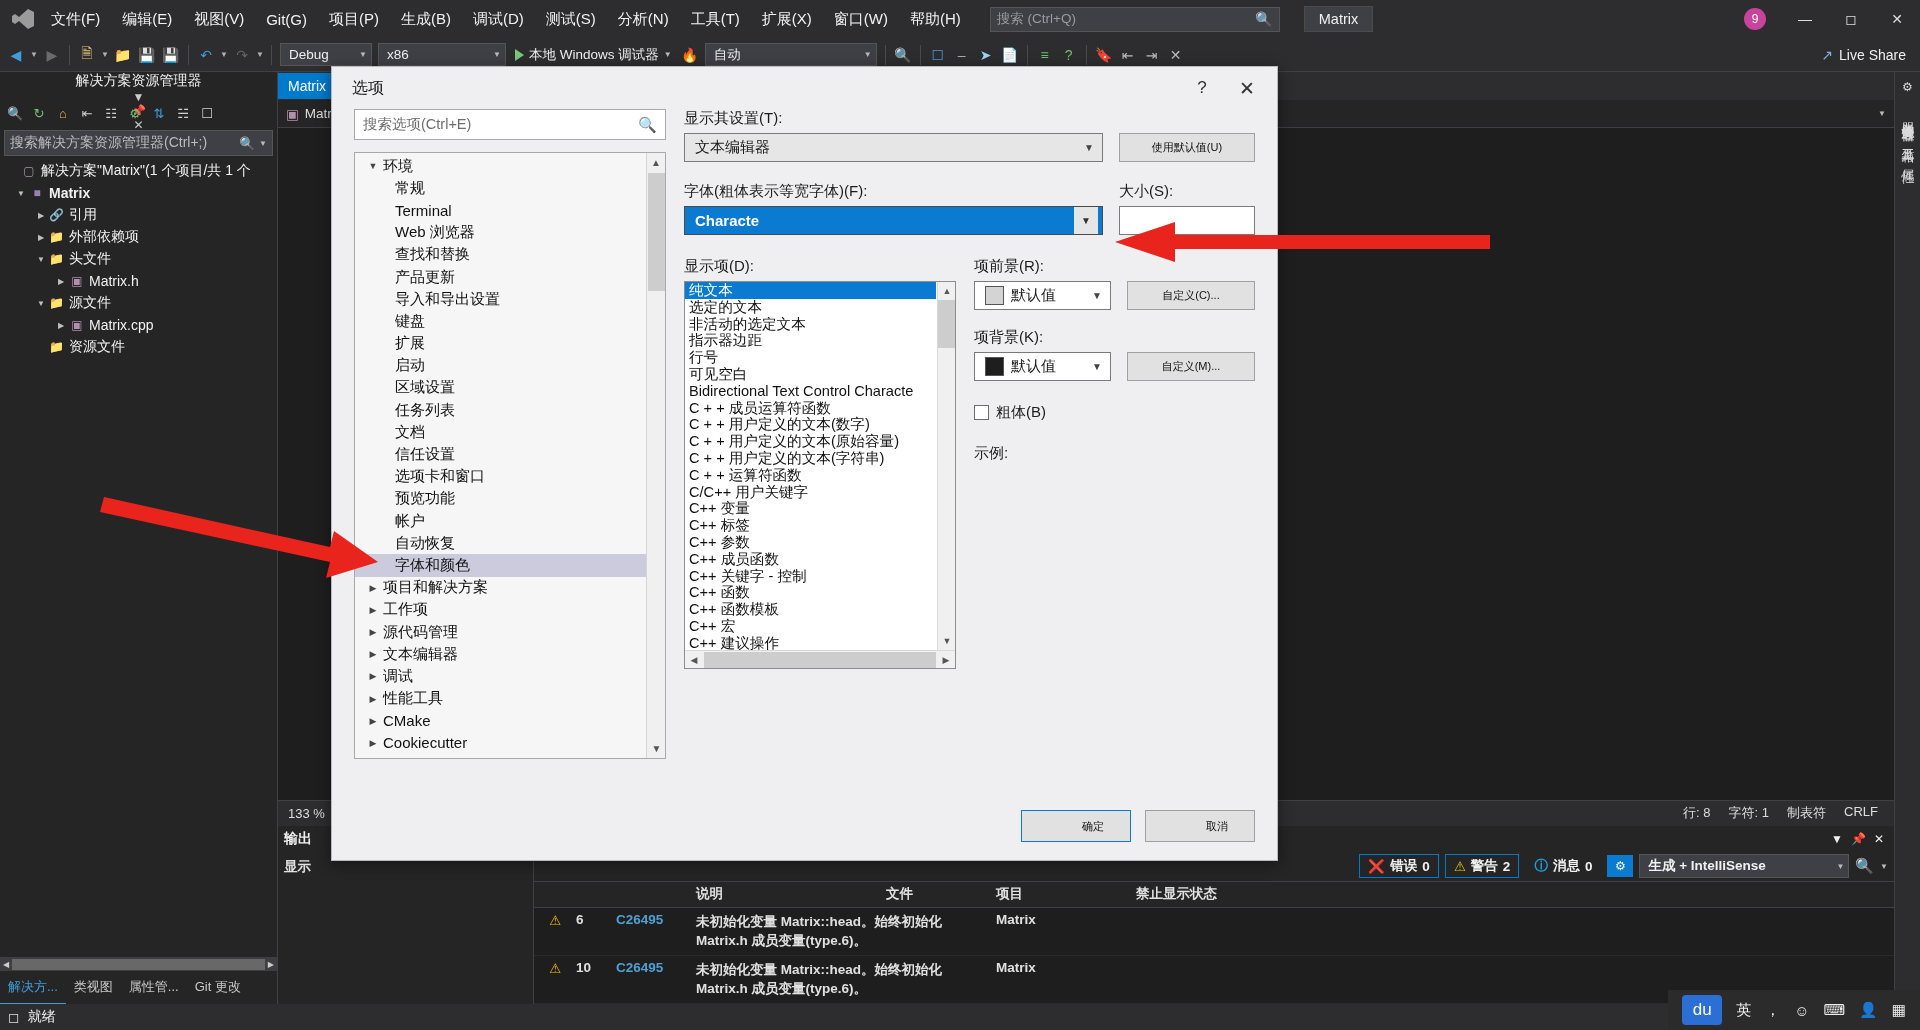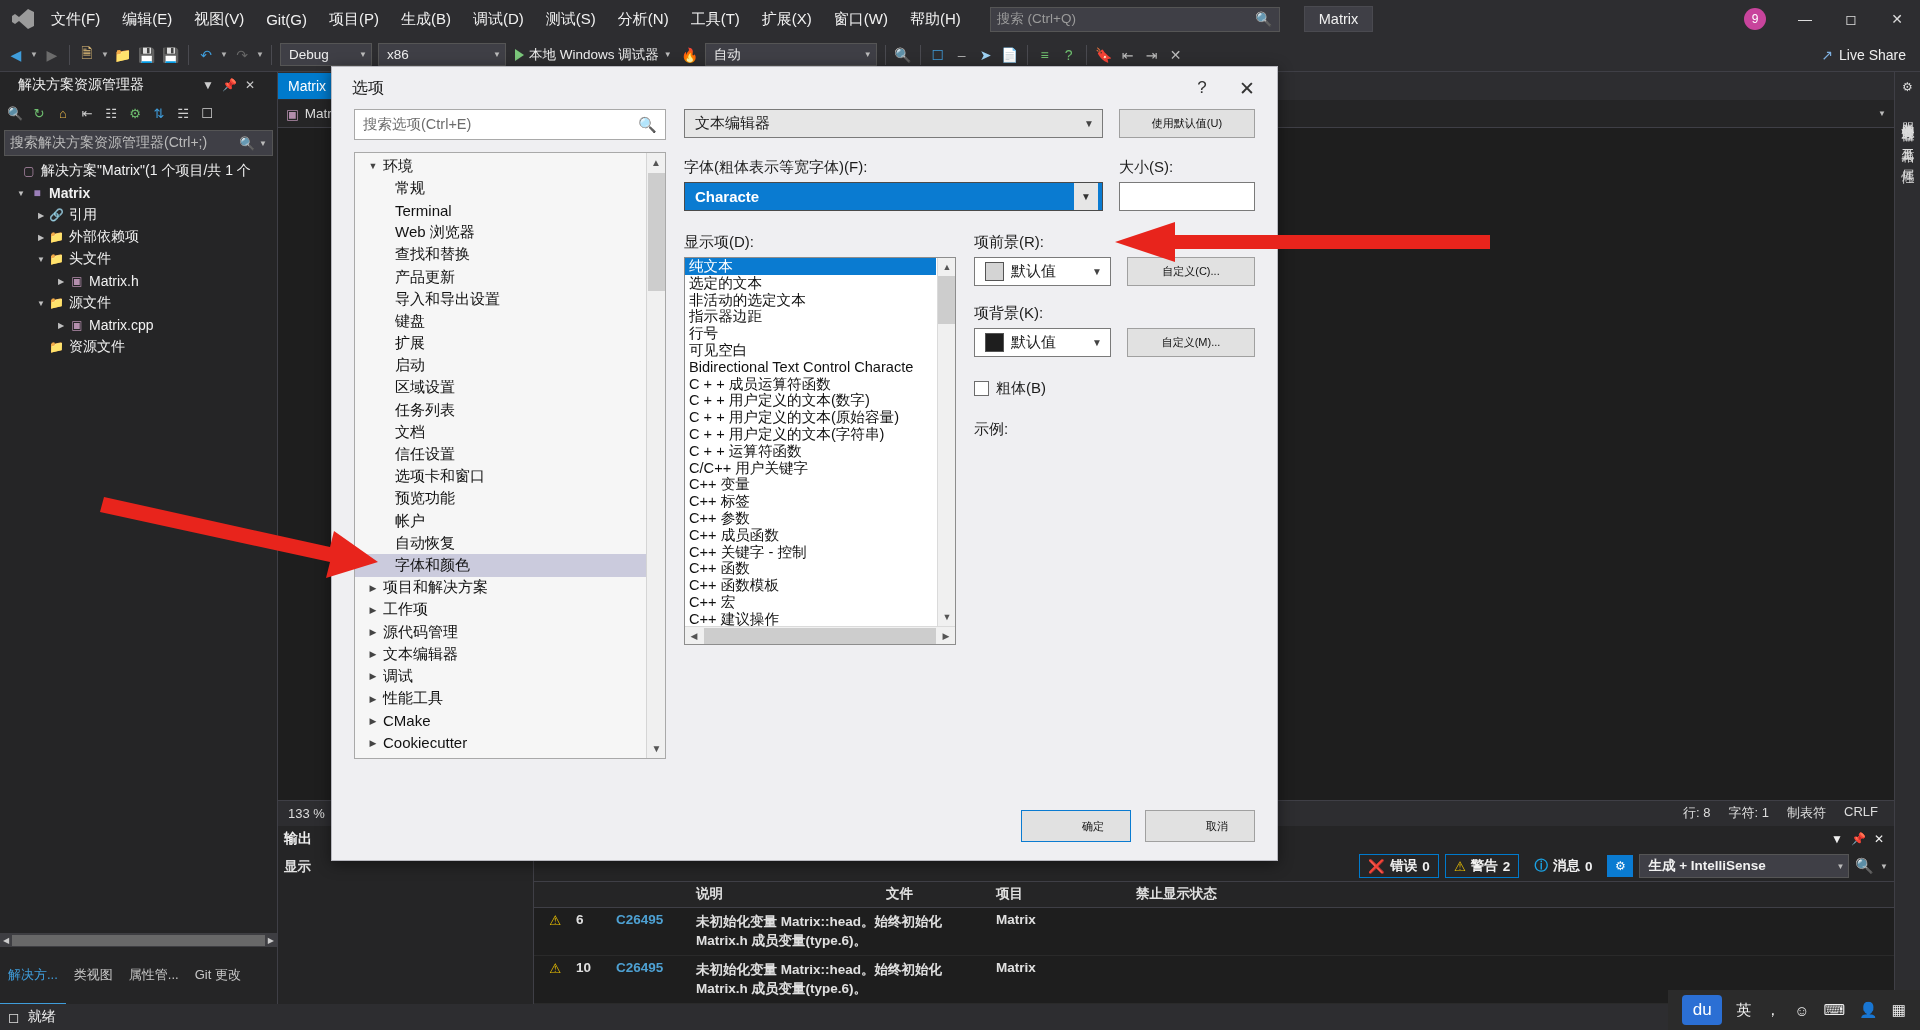--- a/index.html
+++ b/index.html
@@ -48,33 +48,33 @@
   }
   .tb-combo .cv { flex:1; white-space:nowrap; overflow:hidden; }
   .tb-combo .ca { font-size:8px; color:#bbb; margin-left:6px; }
   .tb-run { display:flex; align-items:center; gap:5px; padding:0 6px; color:#eee; font-size:13.5px; white-space:nowrap; }
   .playtri { width:0;height:0;border-left:9px solid #7bc77b;border-top:6px solid transparent;border-bottom:6px solid transparent; }
   .liveshare { position:absolute; right:14px; display:flex; align-items:center; gap:6px; color:#eee; font-size:14px; }
   
   .body-area { display:flex; height:calc(1030px - 38px - 34px - 26px); }
   
   .solexp { width:278px; background:#252526; display:flex; flex-direction:column; border-right:1px solid #3f3f46; }
-  .se-head { height:26px; display:flex; align-items:center; padding:0 18px; font-size:14px; color:#f1f1f1; background:#252526; }
+  .se-head { height:26px; display:flex; align-items:center; padding:0 6px; font-size:14px; color:#f1f1f1; background:#252526;flex-direction:column; }
   .se-head .t { flex:1; }
   .se-head .ic { padding:0 4px; color:#ccc; font-size:12px; }
   .se-toolbar { height:30px; display:flex; align-items:center; gap:2px; padding:0 4px; }
   .se-toolbar .ic { width:22px;height:22px;display:flex;align-items:center;justify-content:center;font-size:13px;color:#d0d0d0; }
   .se-search { height:26px; margin:2px 4px 4px 4px; background:#3f3f46; border:1px solid #555; display:flex; align-items:center; padding:0 5px; font-size:13px; color:#bbb; }
   .se-tree { flex:1; overflow:hidden; font-size:14px; }
   .tr { display:flex; align-items:center; height:22px; padding-left:6px; white-space:nowrap; color:#f1f1f1; }
   .tr .exp { width:14px; font-size:8px; color:#c0c0c0; text-align:center; }
   .tr .ico { width:18px; text-align:center; font-size:12px; margin-right:3px; }
   .se-scroll { height:14px; background:#3e3e42; margin:0 0 0 0; display:flex; align-items:center; }
   .se-tabs { display:flex; gap:0; font-size:13px; background:#252526; }
-  .se-tabs .tab { padding:19px 8px; color:#c8c8c8; }
+  .se-tabs .tab { padding:7px 8px; color:#c8c8c8; }
   .se-tabs .tab.sel { color:#3f9ddb; border-bottom:1px solid #3f9ddb; }
   
   .editor-col { flex:1; display:flex; flex-direction:column; background:#1e1e1e; position:relative; }
   .edtabs { height:28px; background:#2d2d30; display:flex; align-items:center; }
   .edtab { background:#007acc; color:#fff; font-size:14px; padding:5px 10px; }
   .edbreadcrumb { height:28px; background:#252526; display:flex; align-items:center; padding:0 8px; font-size:13.5px; color:#ddd; gap:6px; border-bottom:1px solid #3f3f46; }
   .edbody { flex:1; background:#1e1e1e; position:relative; }
   .ed-statusline { height:26px; background:#2d2d30; display:flex; align-items:center; font-size:13px; color:#ddd; border-top:1px solid #3f3f46; }
   .ed-statusline .zoom { padding:0 10px; }
   .ed-statusline .right { margin-left:auto; display:flex; gap:18px; padding-right:16px; }
@@ -570,20 +570,21 @@
           <div class="tsa">▲</div>
           <div class="tsthumb" style="top:20px;height:118px;"></div>
           <div class="tsa" style="position:absolute;bottom:0;width:19px;">▼</div>
         </div>
       </div>
     </div>
 
     <div class="right-pane">
       <div style="display:flex;gap:16px;align-items:flex-end;">
         <div style="flex:1;">
+          <span class="lbl">显示其设置(T):</span>
           <div class="combo">
             <span class="cv">文本编辑器</span>
             <span class="arrow">▼</span>
           </div>
         </div>
         <div class="btn" style="width:136px;">使用默认值(U)</div>
       </div>
 
       <div style="display:flex;gap:16px;align-items:flex-end;margin-top:20px;">
         <div style="flex:1;">

